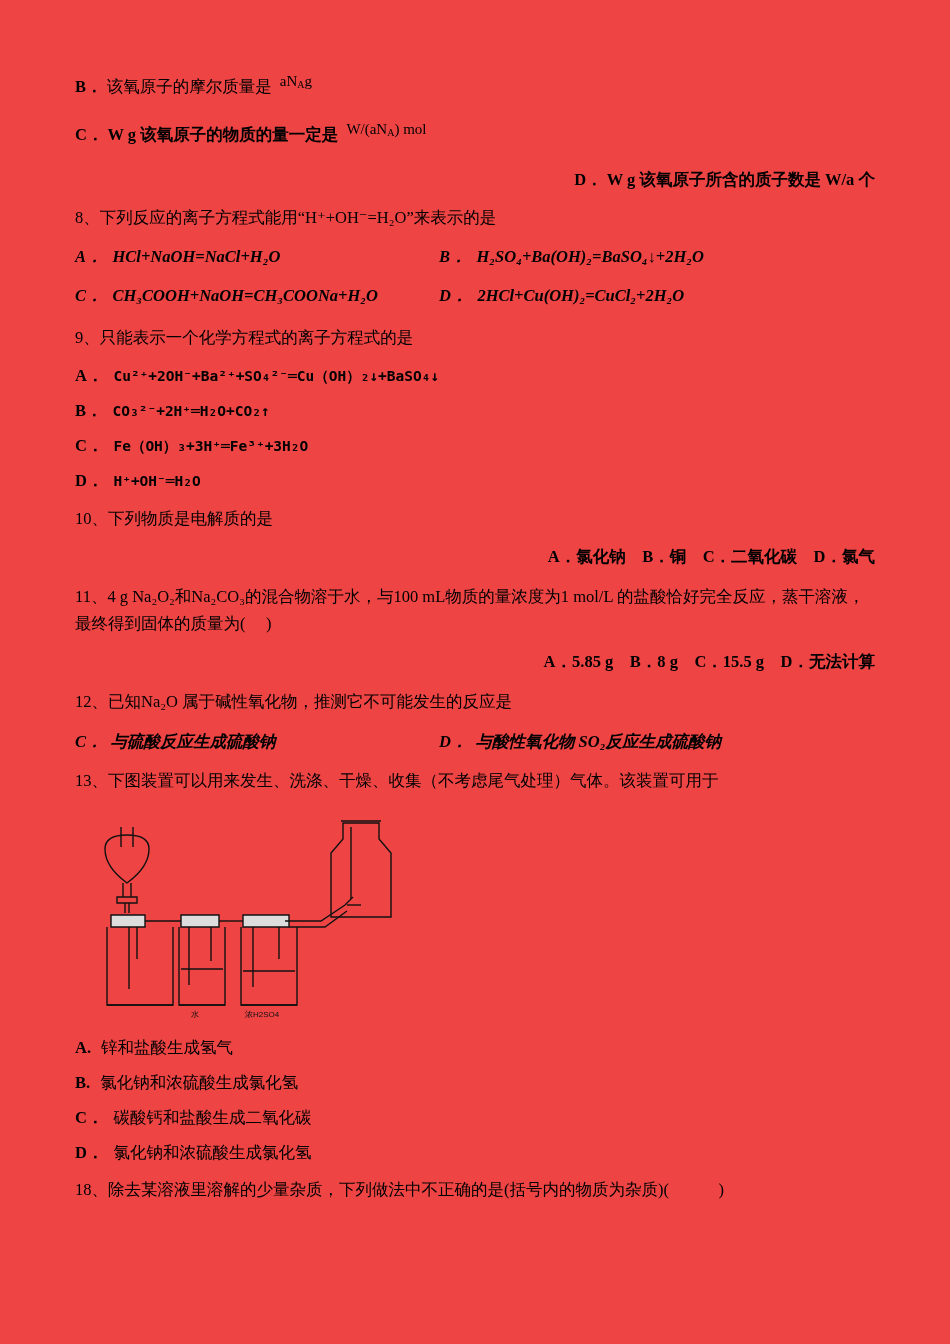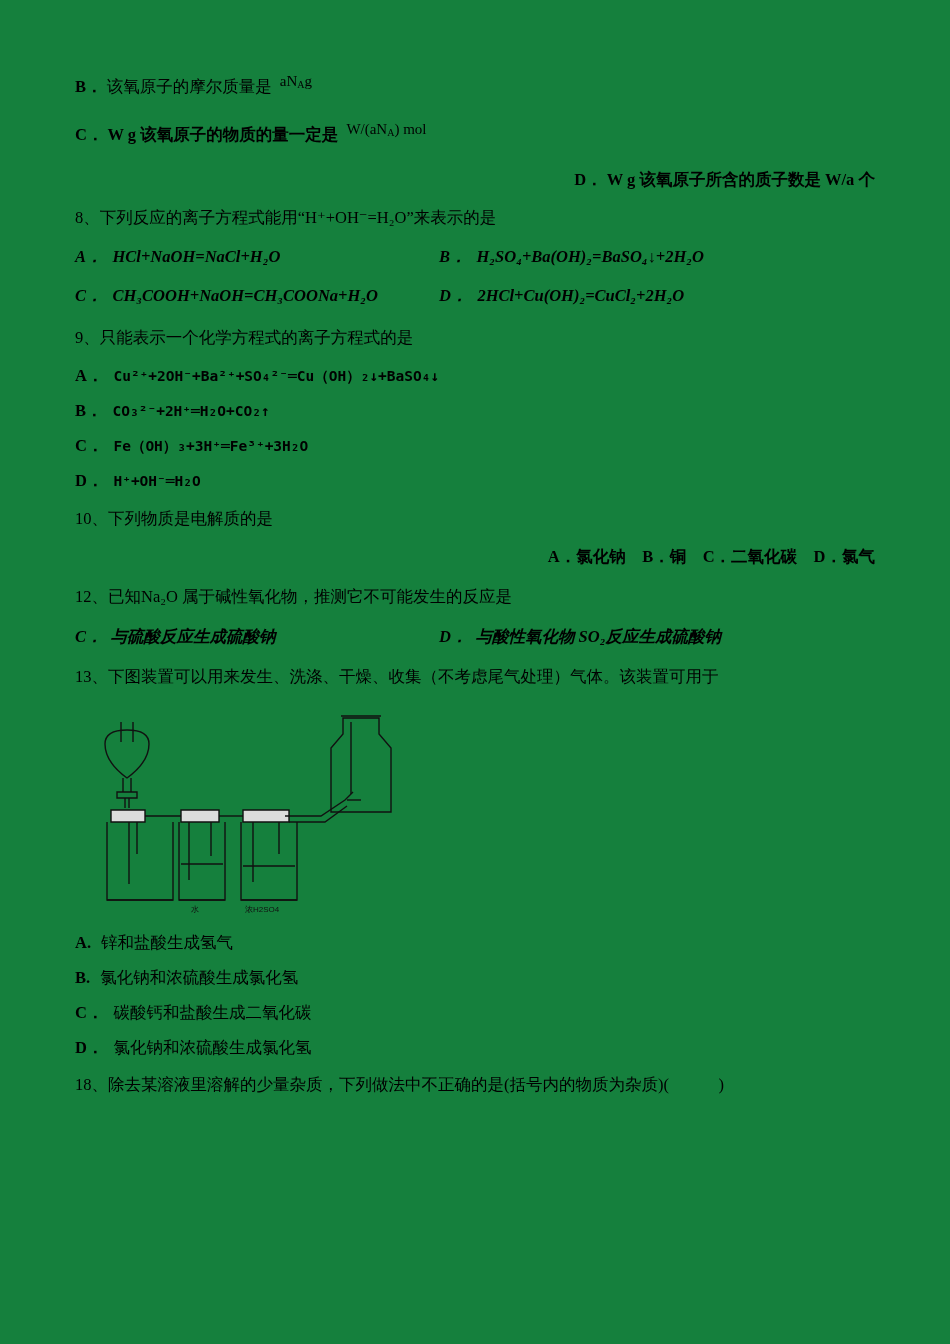--- a/index.html
+++ b/index.html
@@ -8,21 +8,21 @@
     background: #ffffff;
   }
   body {
     font-family: "Liberation Serif", "DejaVu Serif", serif;
     color: #000000;
   }
   .page {
     width: 950px;
     height: 1344px;
     position: relative;
-    background: #15803d;
+    background: #ef4444;
     box-sizing: border-box;
     padding: 70px 75px 40px 75px;
     overflow: hidden;
   }
   .q-line {
     font-size: 16.5px;
     line-height: 1.55;
     margin: 0 0 18px 0;
   }
   .stem {
@@ -130,20 +130,24 @@
     </div>
   </div>
 
   <div class="q-block" style="margin-top:14px;">
     <div class="stem">
       <span>10、下列物质是电解质的是</span>
     </div>
     <div class="choice-inline bold">A．氯化钠　B．铜　C．二氧化碳　D．氯气</div>
   </div>
 
+  <div class="q-block" style="margin-top:10px;">
+    <div class="stem">11、4 g Na₂O₂和Na₂CO₃的混合物溶于水，与100 mL物质的量浓度为1 mol/L 的盐酸恰好完全反应，蒸干溶液，最终得到固体的质量为(　 )</div>
+    <div class="choice-inline bold">A．5.85 g　B．8 g　C．15.5 g　D．无法计算</div>
+  </div>
 
   <div class="q-block" style="margin-top:10px;">
     <div class="stem">12、已知Na₂O 属于碱性氧化物，推测它不可能发生的反应是</div>
     <div class="opt-row">
       <div class="w40 bold">
         <span>C．</span><span class="sp" style="width:8px;"></span><span>与硫酸反应生成硫酸钠</span>
       </div>
       <div class="w40 bold">
         <span>D．</span><span class="sp" style="width:8px;"></span><span>与酸性氧化物 SO₂反应生成硫酸钠</span>
       </div>

